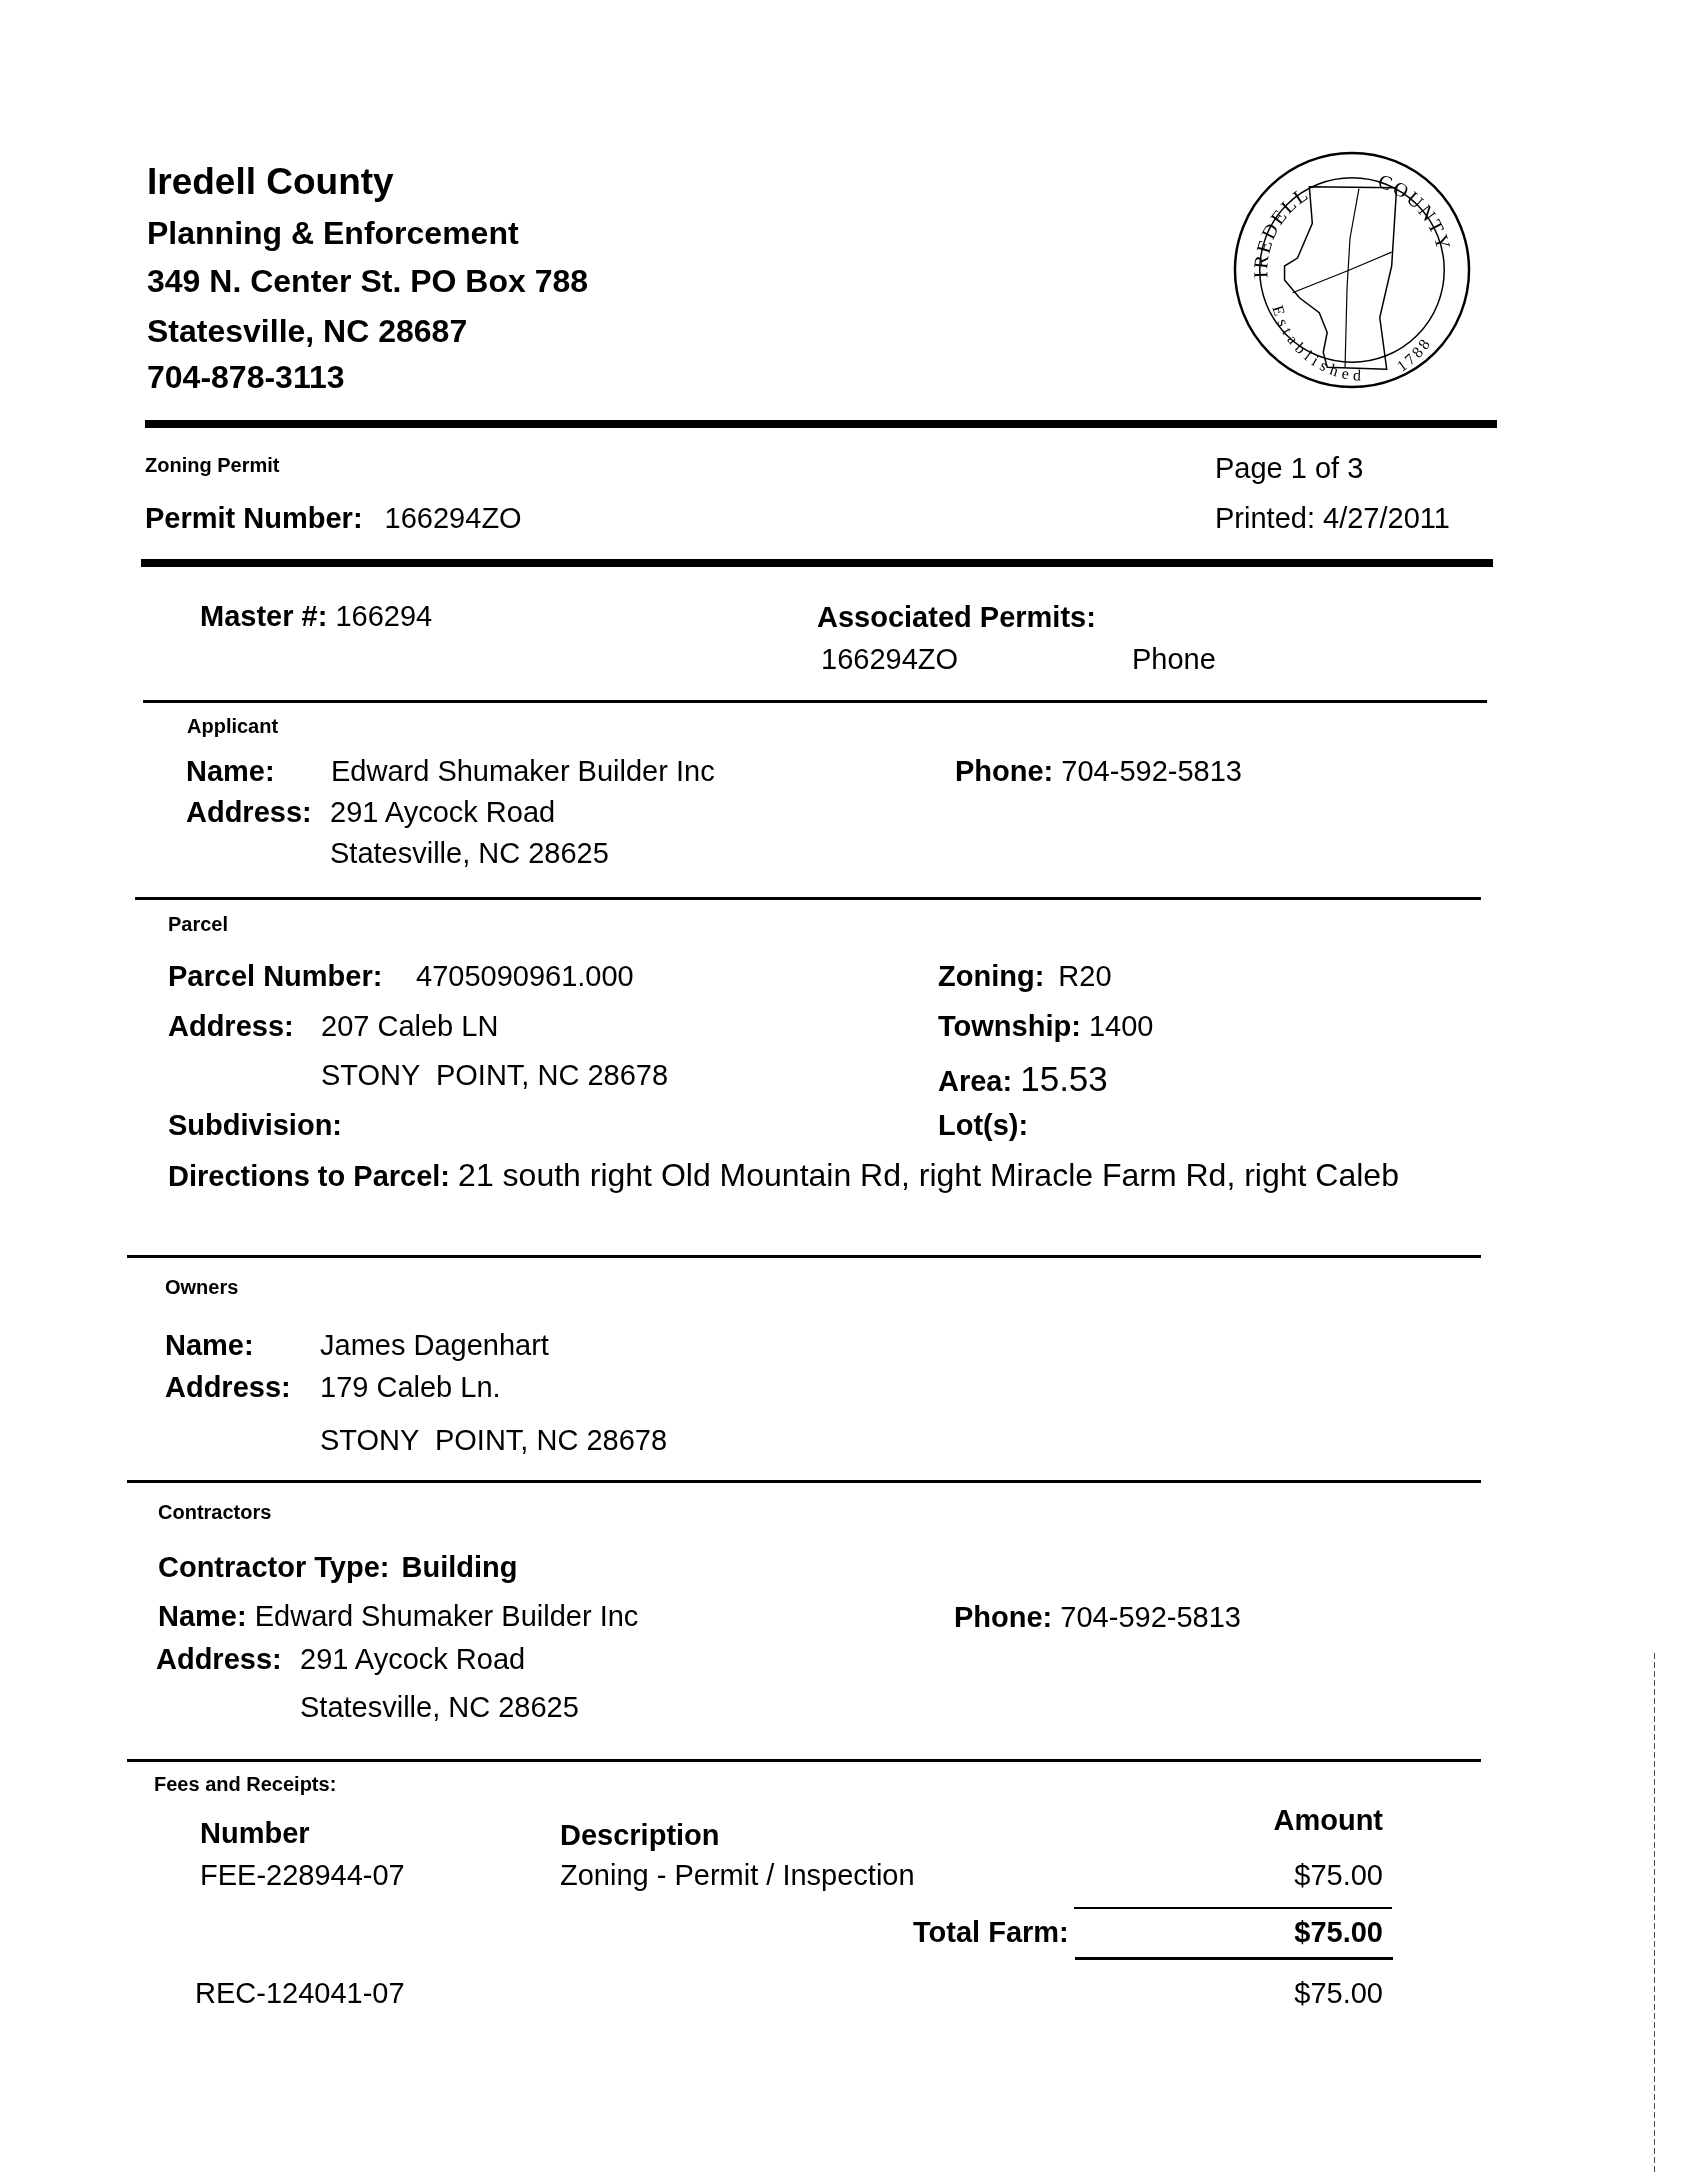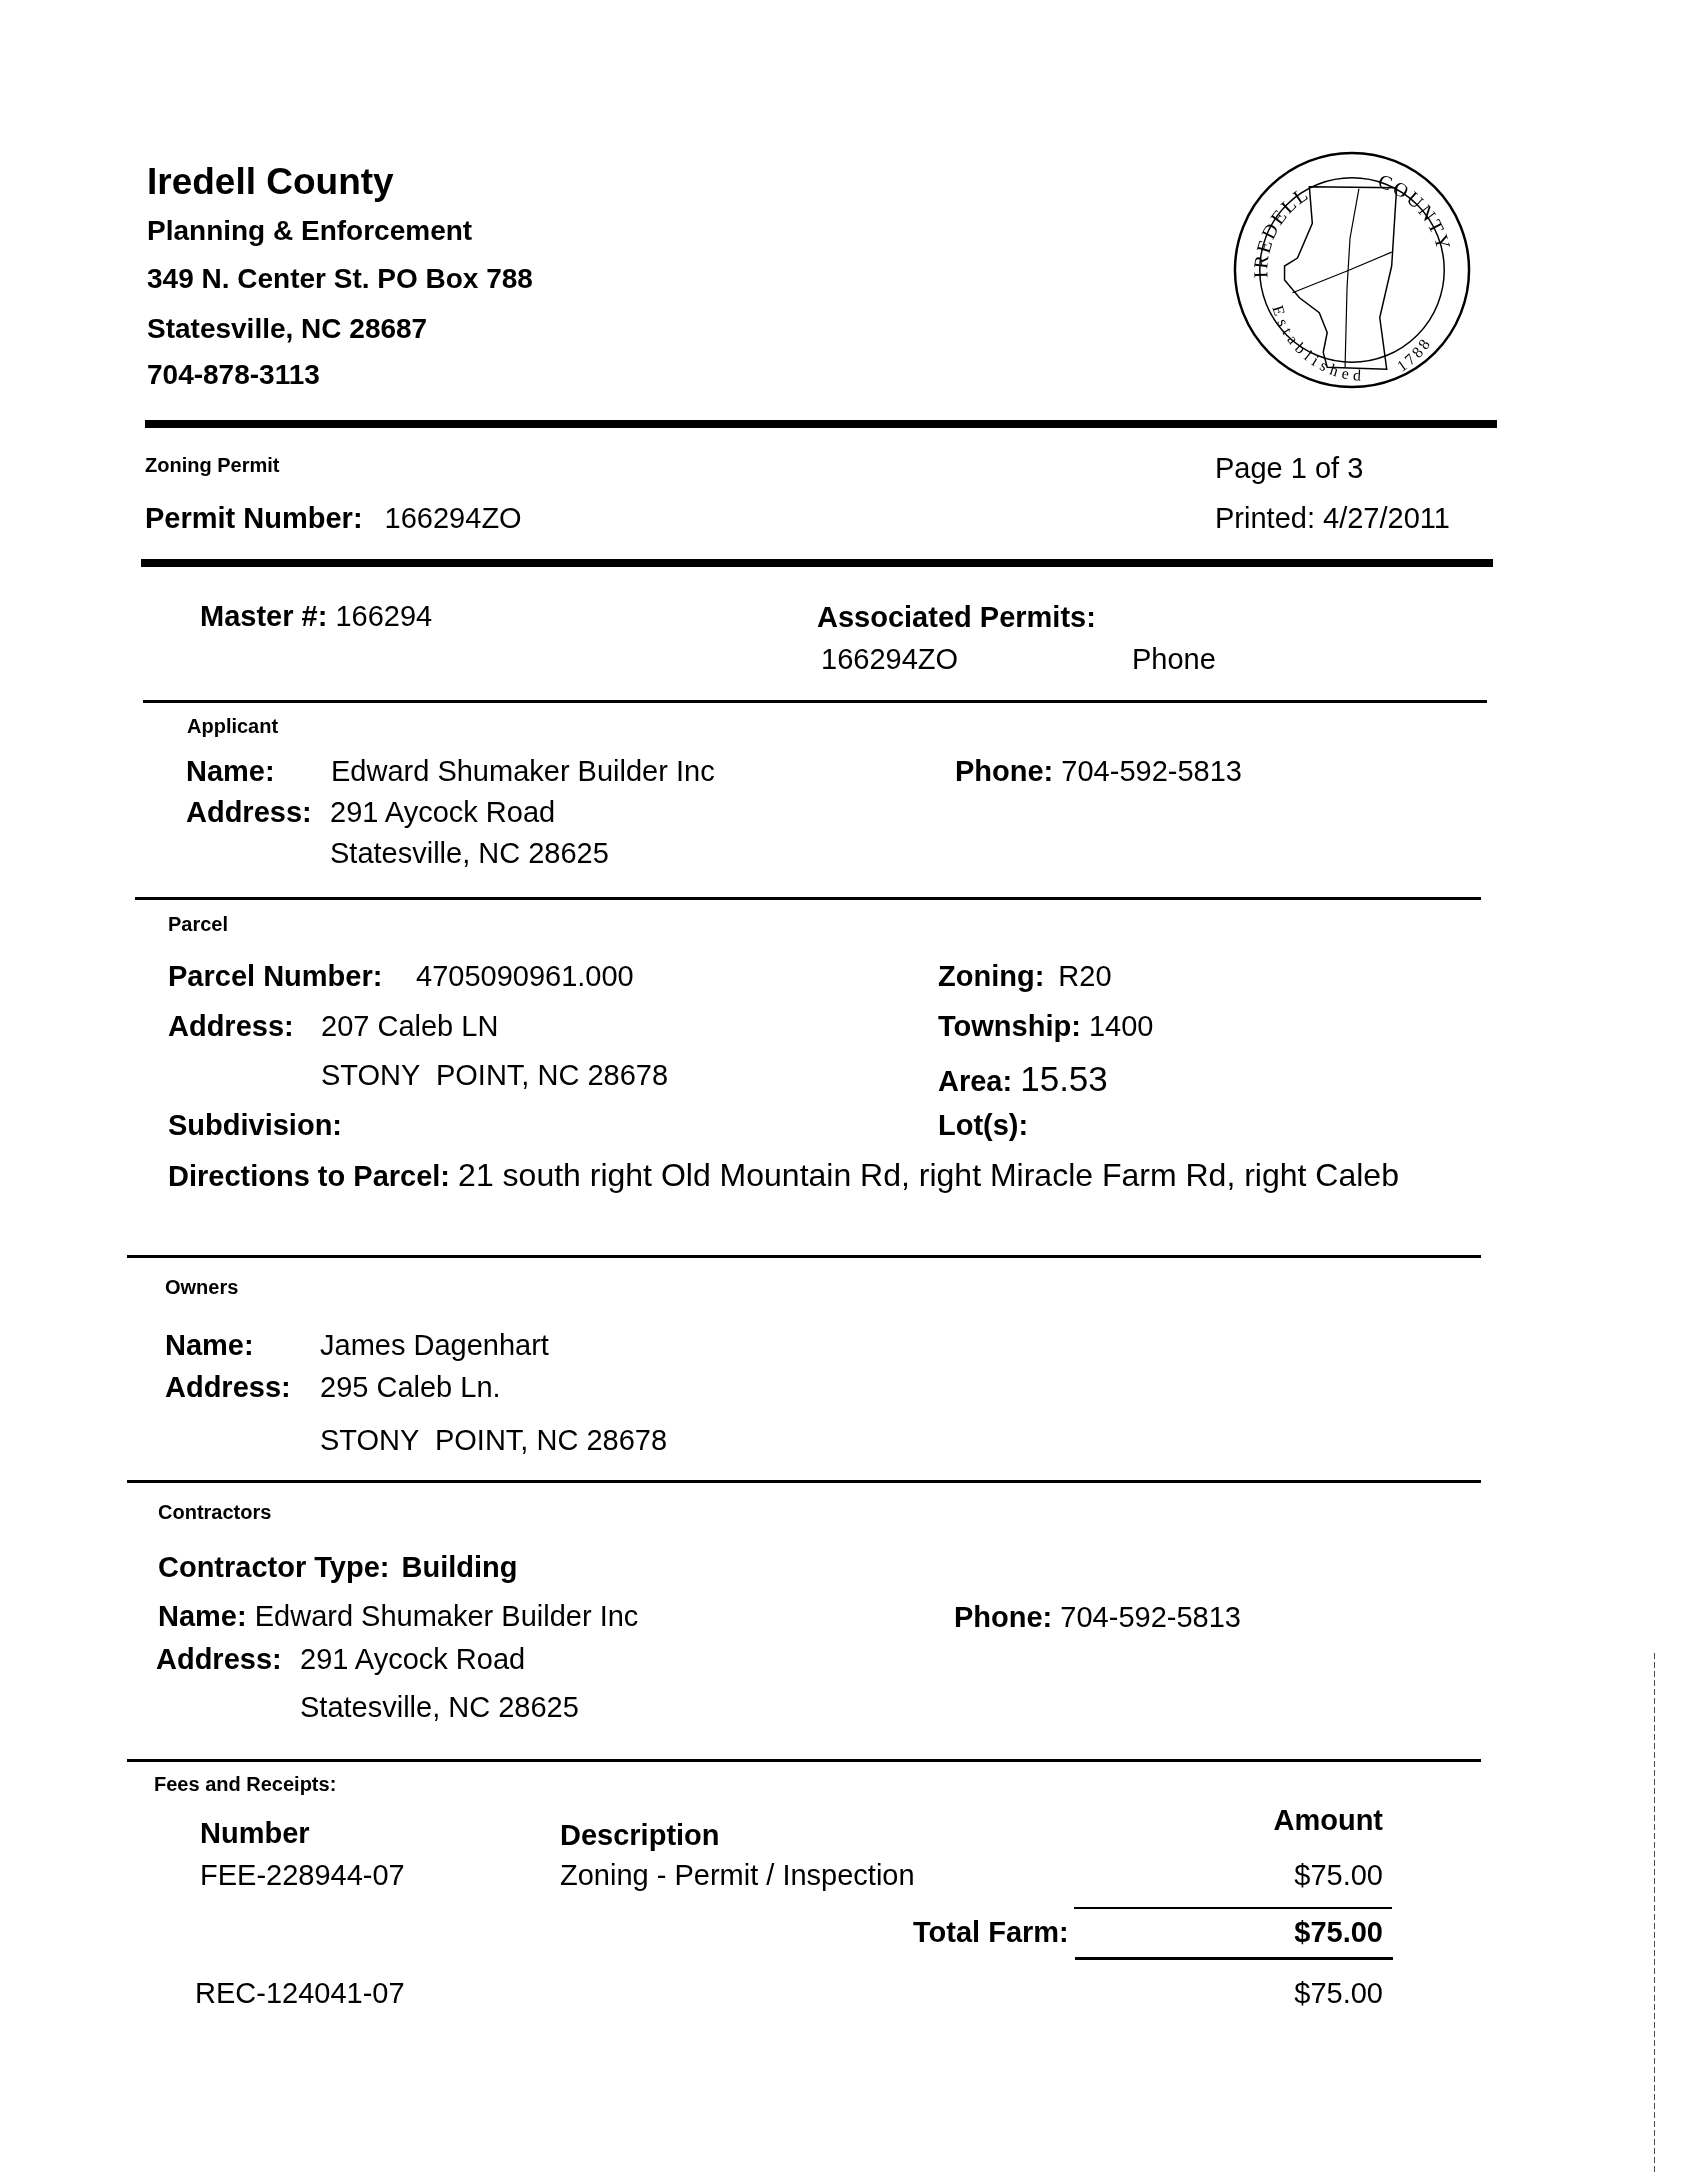--- a/index.html
+++ b/index.html
@@ -1,20 +1,20 @@
 <!DOCTYPE html>
 <html><head>
 <meta charset="utf-8">
 <style>
   html, body { margin:0; padding:0; background:#ffffff; }
   body { width:1687px; height:2175px; position:relative; overflow:hidden;
          font-family:"Liberation Sans", sans-serif; color:#000; }
   .abs { position:absolute; white-space:nowrap; line-height:1; }
   .b { font-weight:bold; }
-  .hdr { font-size:28px; font-weight:bold; left:147px; }
+  .hdr { font-size:32px; font-weight:bold; left:147px; }
   .hdr.title { font-size:37px; }
   .t29 { font-size:29px; }
   .t30 { font-size:20px; }
   .rule { position:absolute; background:#000; }
   .thick { height:8px; }
   .thin { height:3px; }
   .seal { position:absolute; left:1228px; top:149px; width:248px; height:243px; }
   .scanline { position:absolute; left:1654px; top:1653px; width:1px; height:522px;
               background:repeating-linear-gradient(#222 0 6px, transparent 6px 9px); opacity:.8; }
   .amt { text-align:right; width:198px; }
@@ -105,21 +105,21 @@
   <span class="b">Directions to Parcel:</span>
   <span style="font-size:32px;">21 south right Old Mountain Rd, right Miracle Farm Rd, right Caleb</span>
 </div>
 
 <div class="rule thin" style="left:127px; top:1255px; width:1354px;"></div>
 
 <div class="abs b t30" style="left:165px; top:1277px;">Owners</div>
 <div class="abs b t29" style="left:165px; top:1331px;">Name:</div>
 <div class="abs t29" style="left:320px; top:1331px;">James Dagenhart</div>
 <div class="abs b t29" style="left:165px; top:1373px;">Address:</div>
-<div class="abs t29" style="left:320px; top:1373px;">295 Caleb Ln.</div>
+<div class="abs t29" style="left:320px; top:1373px;">179 Caleb Ln.</div>
 <div class="abs t29" style="left:320px; top:1426px; white-space:pre;">STONY  POINT, NC 28678</div>
 
 <div class="rule thin" style="left:127px; top:1480px; width:1354px;"></div>
 
 <div class="abs b t30" style="left:158px; top:1502px;">Contractors</div>
 <div class="abs b t29" style="left:158px; top:1553px;">
   <span>Contractor Type:</span>
   <span style="margin-left:4px;">Building</span>
 </div>
 <div class="abs t29" style="left:158px; top:1602px;">

